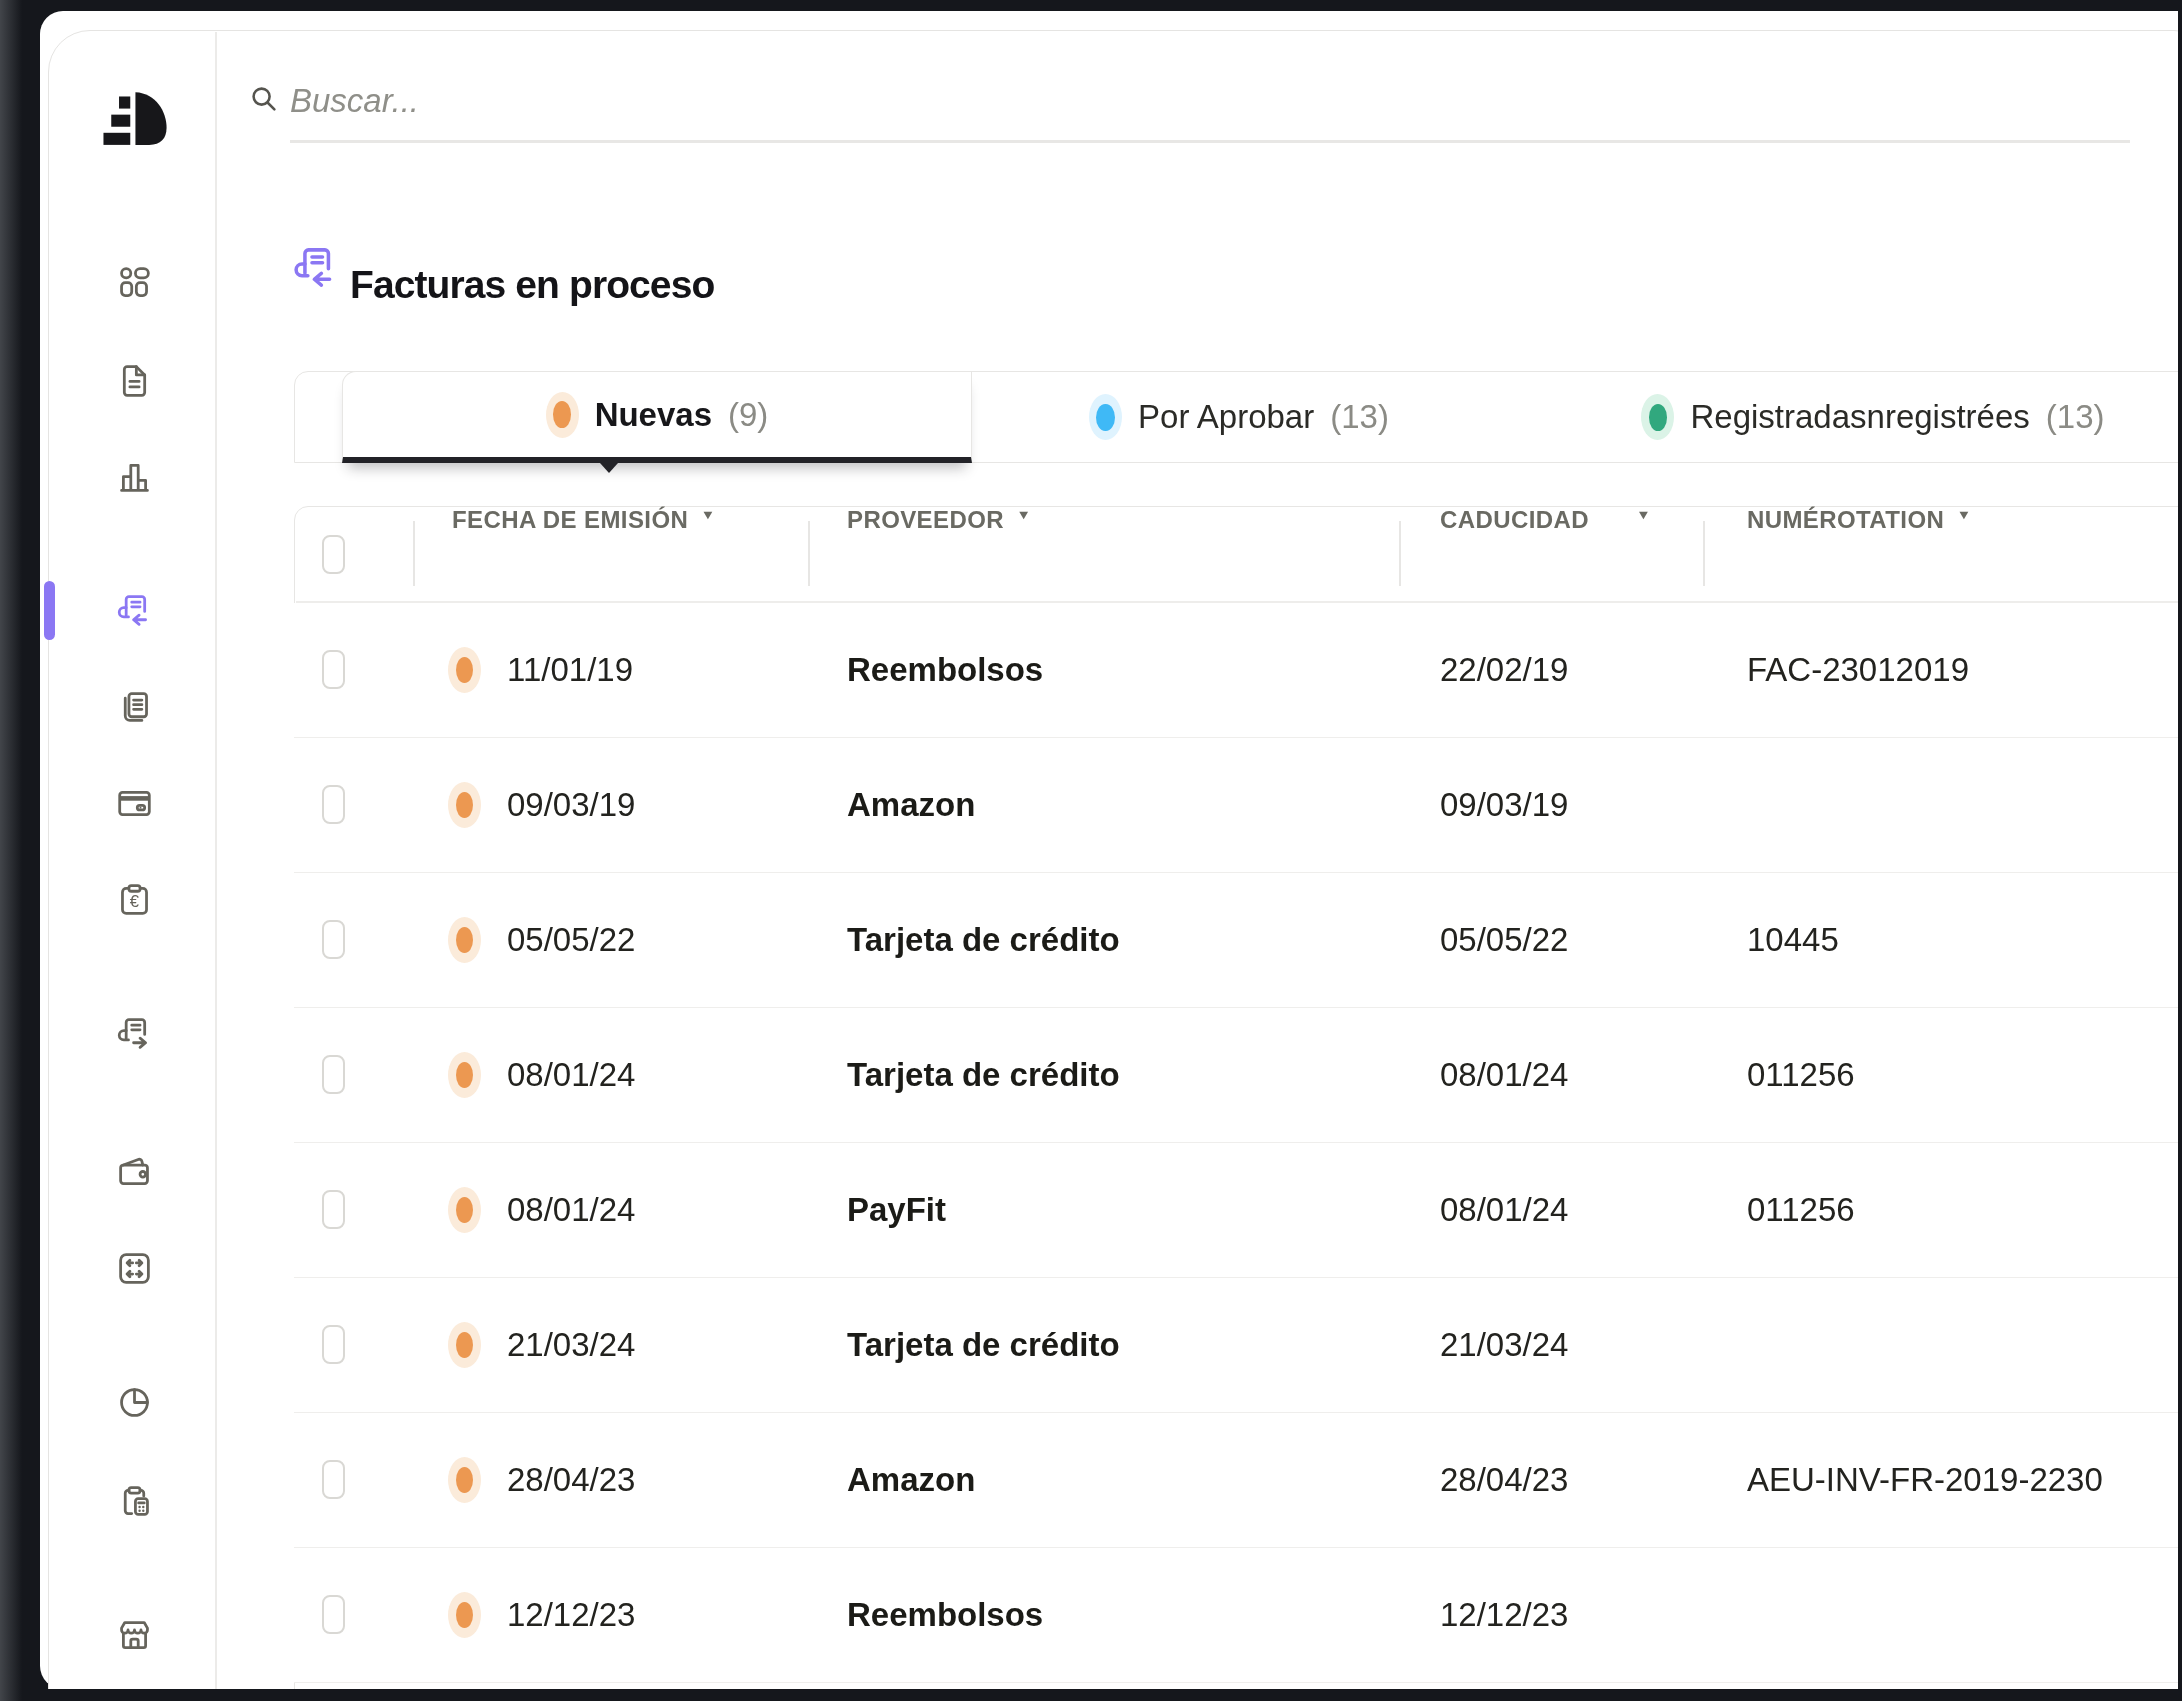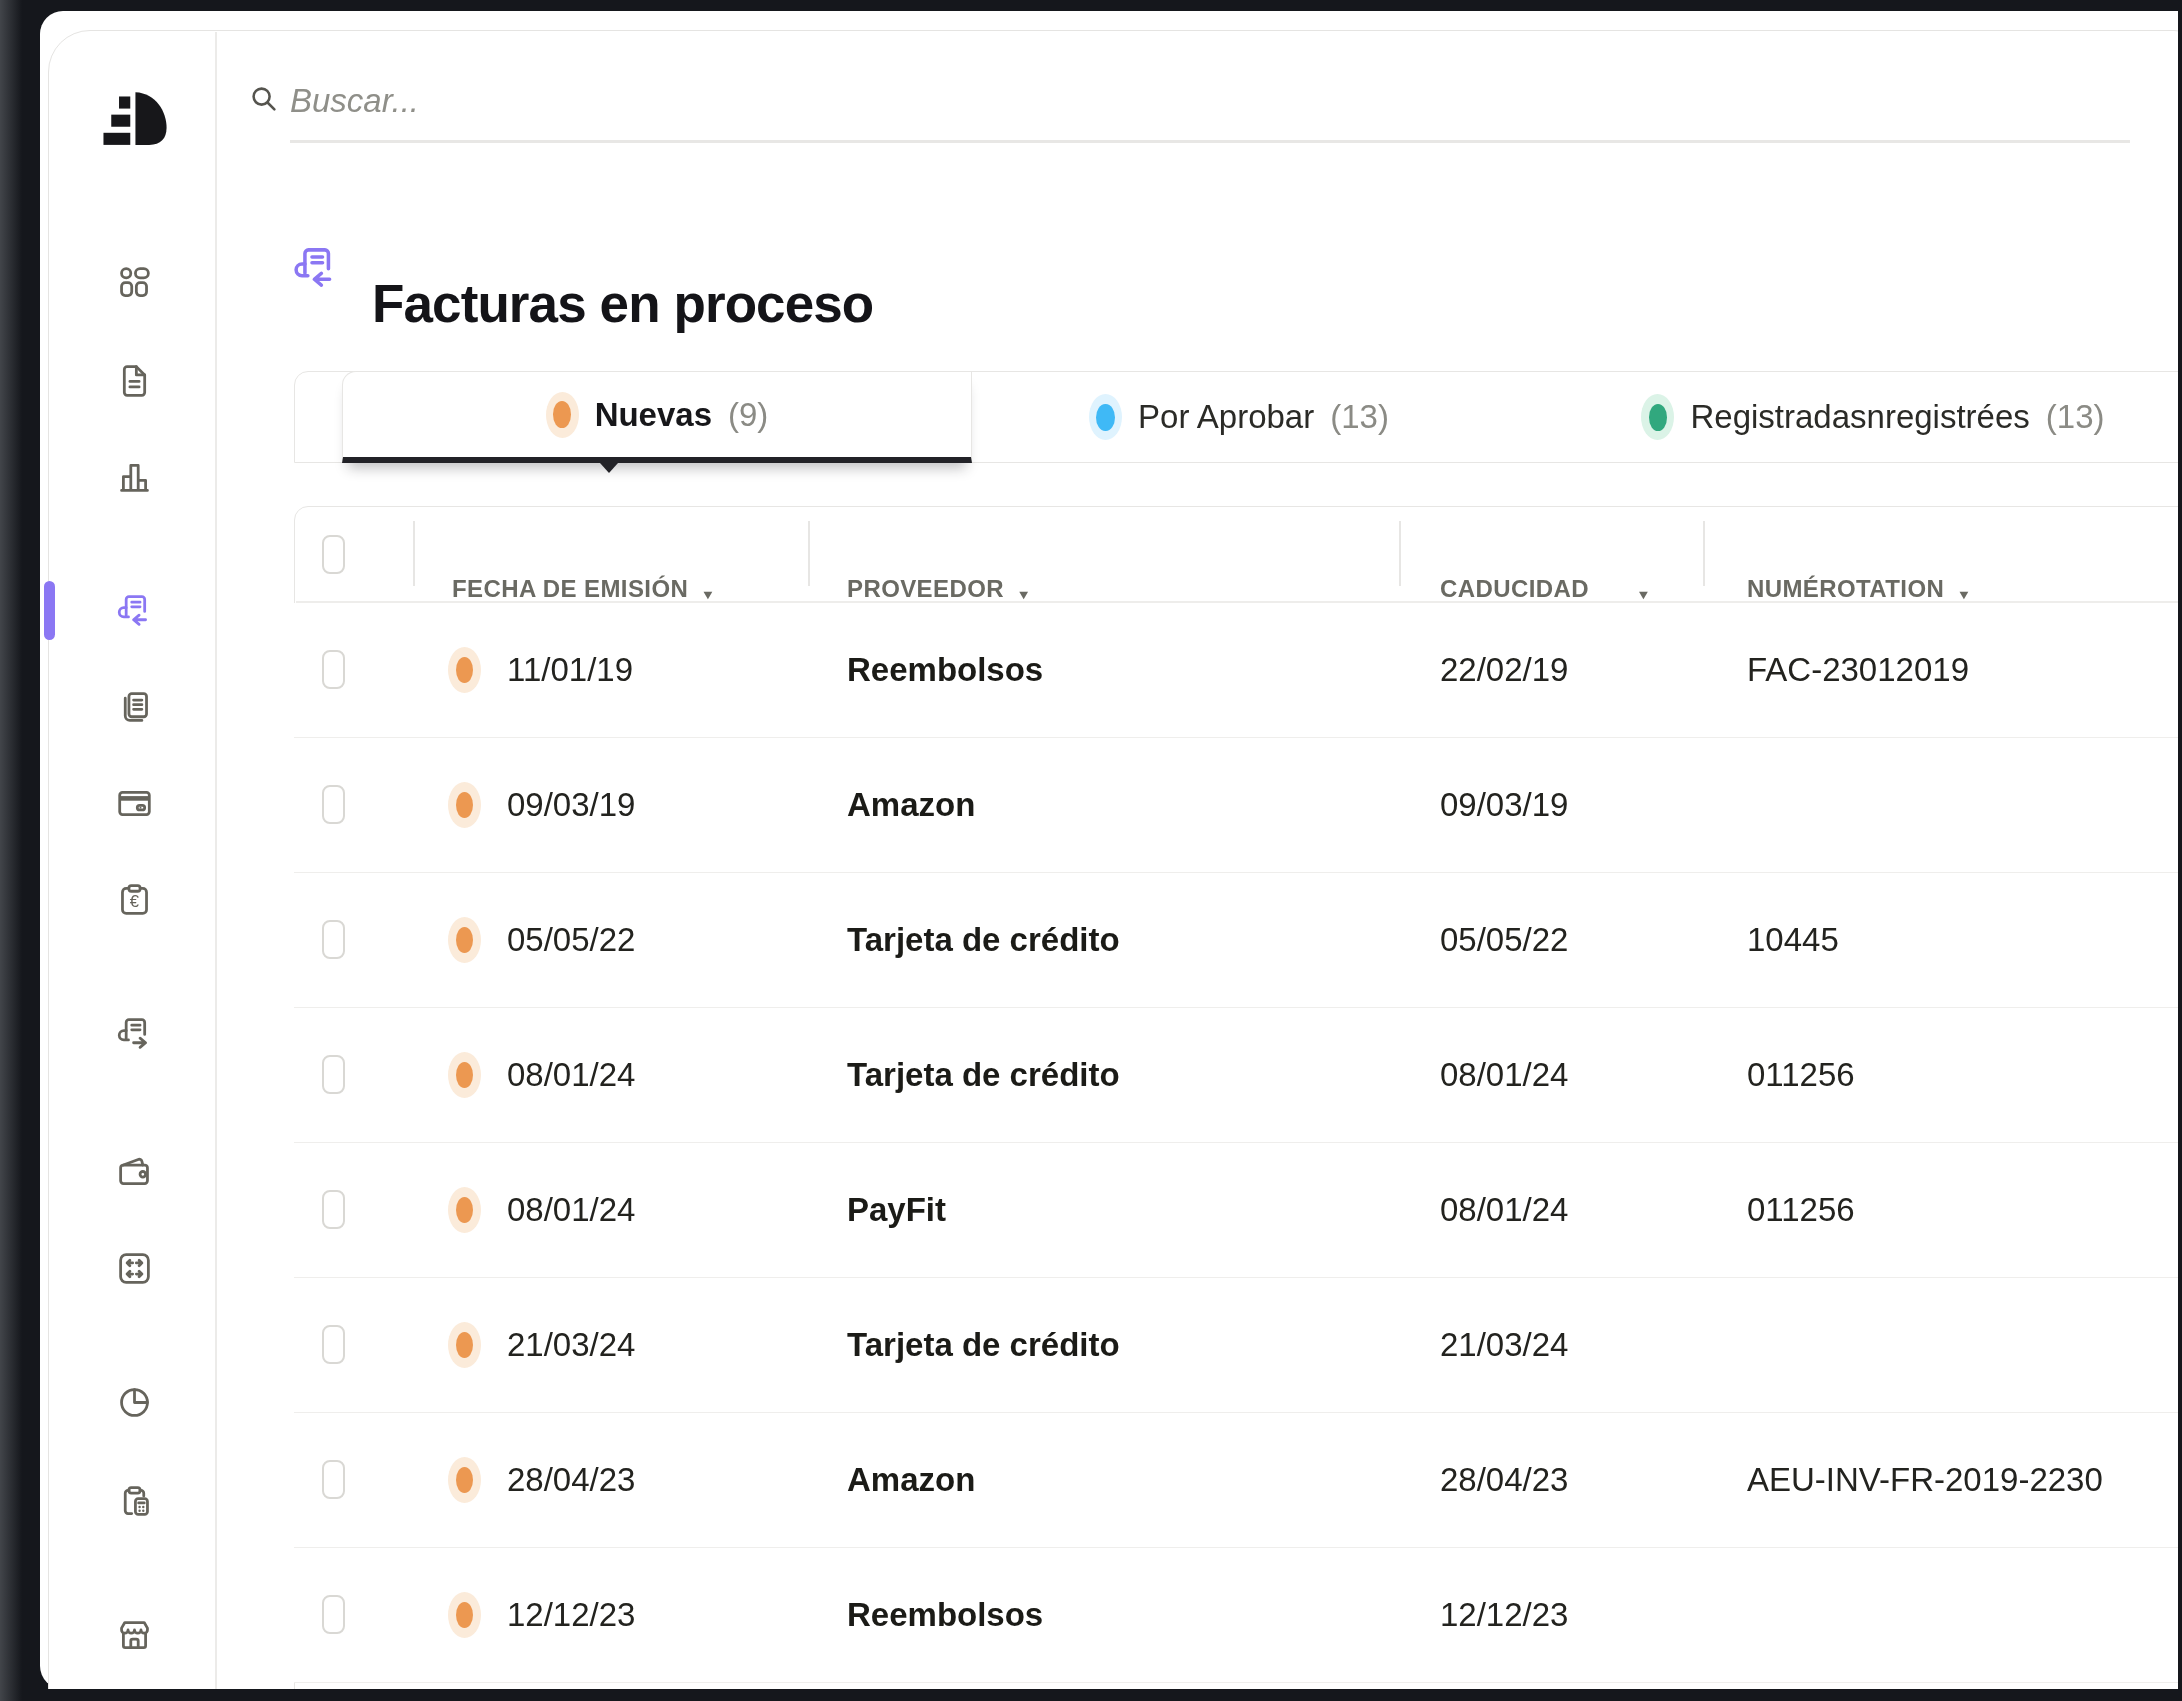--- a/index.html
+++ b/index.html
@@ -29,21 +29,21 @@
   .search-icon{position:absolute;left:248px;top:83px;width:32px;height:32px;color:#55544e;}
   .search-icon svg{width:100%;height:100%;fill:none;stroke:currentColor;stroke-width:3.2;stroke-linecap:round;}
   .search-ph{position:absolute;left:290px;top:81px;height:39px;line-height:39px;
              font-size:33px;font-style:italic;color:#8f8f89;}
   .search-line{position:absolute;left:290px;top:140px;width:1840px;height:2.6px;background:#e8e7e5;}
 
   
   .title-icon{position:absolute;left:292px;top:244px;width:47px;height:47px;color:#8b77f3;}
   .title-icon svg{width:100%;height:100%;fill:none;stroke:currentColor;stroke-width:3;
                   stroke-linecap:round;stroke-linejoin:round;}
-  .page-title{position:absolute;left:372px;top:237px;font-size:53px;font-weight:800;
+  .page-title{position:absolute;left:350px;top:237px;font-size:39px;font-weight:800;
               letter-spacing:-0.9px;color:#141418;}
 
   
   .tabbar{position:absolute;left:294px;top:371px;width:1896px;height:92px;background:#fff;
           border:1.8px solid #e7e6e4;border-radius:14px 0 0 0;box-sizing:border-box;}
   .tab{position:absolute;top:371px;height:92px;display:flex;align-items:center;justify-content:center;
        gap:16px;font-size:33px;color:#2b2b27;box-sizing:border-box;cursor:pointer;}
   .tab .cnt{color:#8b8b85;font-weight:400;}
   .tab.active{background:#fff;border:1.8px solid #e7e6e4;border-bottom:6.1px solid #222227;
               border-radius:14px 0 0 0;box-shadow:0 10.5px 12.3px -6.1px rgba(30,30,35,.28);z-index:3;}
@@ -51,21 +51,21 @@
   .tab-caret{position:absolute;left:600px;top:463px;width:0;height:0;z-index:4;
              border-left:9.7px solid transparent;border-right:9.7px solid transparent;
              border-top:10.5px solid #222227;}
   .dot-halo{width:33px;height:46px;border-radius:50%;display:flex;align-items:center;
             justify-content:center;flex:none;}
   .dot-core{width:18.4px;height:27px;border-radius:50%;}
 
   
   .tbl{position:absolute;left:294px;top:506px;width:1896px;height:1185px;border:1.8px solid #e7e6e4;
        border-radius:14px 0 0 0;box-sizing:border-box;}
-  .th{position:absolute;top:506px;height:97px;display:flex;align-items:flex-end;gap:12.3px;
+  .th{position:absolute;top:506px;height:97px;display:flex;align-items:flex-start;gap:12.3px;
       font-size:24px;font-weight:700;letter-spacing:0.4px;color:#6a6a63;}
   .th .sc{font-size:15px;transform:scaleY(.85);}
   .th-div{position:absolute;top:521px;height:65px;width:1.8px;background:#e7e6e4;}
   .cb{display:block;width:23px;height:39px;border:2.6px solid #d9d8d4;border-radius:8px;
       background:#fff;box-sizing:border-box;}
   .cb.hdr{position:absolute;left:322px;top:535px;}
   .rows{position:absolute;left:294px;top:603px;right:0;}
   .row{position:relative;height:134px;border-bottom:1.8px solid #efeeec;background:#fff;}
   .row .cell{position:absolute;top:0;height:134px;display:flex;align-items:center;font-size:33px;color:#23231f;}
   .row .cb{position:absolute;left:28px;top:47px;}

